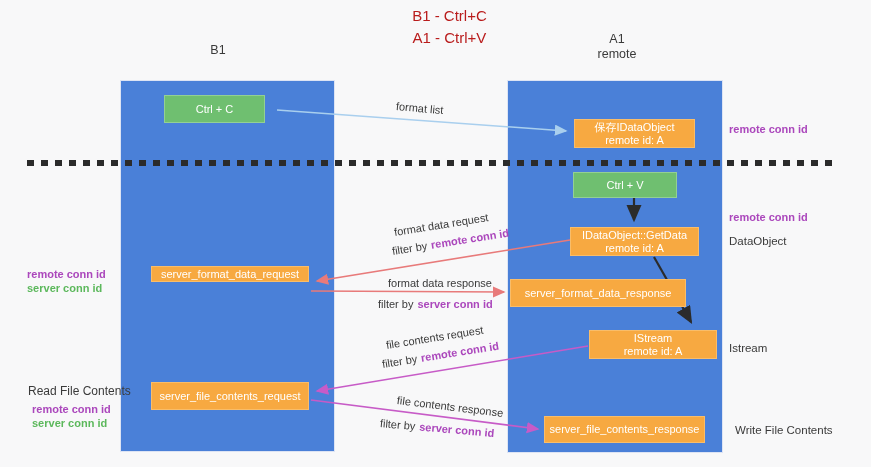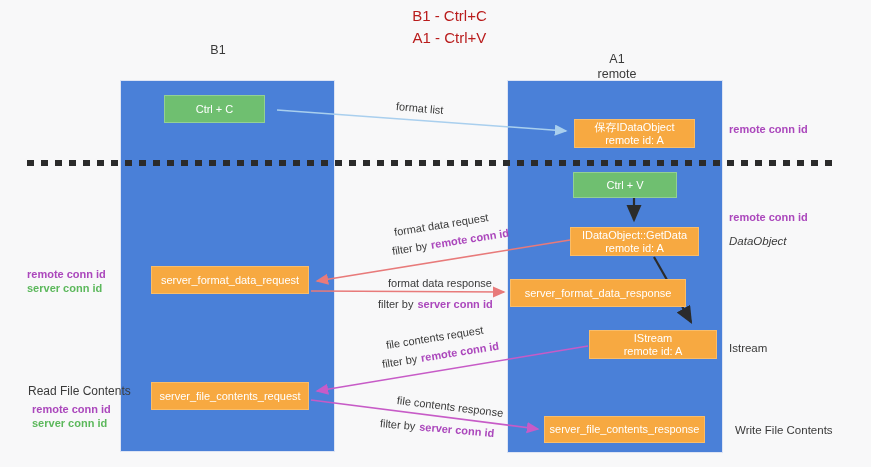--- a/index.html
+++ b/index.html
@@ -5,21 +5,21 @@
   html,body{margin:0;padding:0;}
   body{font-family:"Liberation Sans",sans-serif;background:#f8f8f9;}
   .canvas{position:relative;width:871px;height:467px;background:#f8f8f9;overflow:hidden;}
 
   .title{position:absolute;left:377px;top:5px;width:145px;text-align:center;
          font-size:15px;line-height:22px;color:#b91c1c;}
 
   .col-header{position:absolute;width:120px;text-align:center;font-size:12.5px;
               line-height:15px;color:#3a3a3a;z-index:4;}
   .col-header.left{left:158px;top:43px;}
-  .col-header.right{left:557px;top:52px;text-align:center;}
+  .col-header.right{left:557px;top:32px;text-align:center;}
 
   .column{position:absolute;top:80px;background:#4a80d8;border:1px solid #dde4f4;z-index:1;}
   .column.left{left:120px;width:213px;height:370px;}
   .column.right{left:507px;width:214px;height:371px;}
 
   svg.overlay{position:absolute;left:0;top:0;z-index:2;}
 
   .box{position:absolute;z-index:3;display:flex;flex-direction:column;align-items:center;
        justify-content:center;color:#fff;font-size:11px;line-height:13px;text-align:center;
        box-sizing:border-box;}
@@ -99,21 +99,21 @@
 
   <div class="box green" style="left:573px;top:172px;width:104px;height:26px;">
     <span>Ctrl + V</span>
   </div>
 
   <div class="box orange" style="left:570px;top:227px;width:129px;height:29px;justify-content:center;">
     <span>IDataObject::GetData</span>
     <span>remote id: A</span>
   </div>
 
-  <div class="box orange" style="left:151px;top:266px;width:158px;height:28px;">
+  <div class="box orange" style="left:151px;top:266px;width:158px;height:16px;">
     <span>server_format_data_request</span>
   </div>
 
   <div class="box orange" style="left:510px;top:279px;width:176px;height:28px;">
     <span>server_format_data_response</span>
   </div>
 
   <div class="box orange" style="left:589px;top:330px;width:128px;height:29px;">
     <span>IStream</span>
     <span>remote id: A</span>
@@ -144,21 +144,21 @@
     <span class="lbl-prefix">filter by</span><span class="purple">remote conn id</span>
   </div>
 
   <div class="lbl rot-pos7" style="left:397px;top:394px;">file contents response</div>
   <div class="lbl rot-pos5" style="left:380px;top:417px;">
     <span class="lbl-prefix">filter by</span><span class="purple">server conn id</span>
   </div>
 
   <div class="lbl purple" style="left:729px;top:123px;">remote conn id</div>
   <div class="lbl purple" style="left:729px;top:211px;">remote conn id</div>
-  <div class="lbl" style="left:729px;top:235px;font-size:11.5px;font-style:italic;">DataObject</div>
+  <div class="lbl" style="left:729px;top:235px;font-size:11.5px;">DataObject</div>
   <div class="lbl" style="left:729px;top:342px;font-size:11.5px;">Istream</div>
   <div class="lbl" style="left:735px;top:424px;font-size:11.5px;">Write File Contents</div>
 
   <div class="lbl purple" style="left:27px;top:268px;">remote conn id</div>
   <div class="lbl green-text" style="left:27px;top:282px;">server conn id</div>
   <div class="lbl" style="left:28px;top:384px;font-size:12px;">Read File Contents</div>
   <div class="lbl purple" style="left:32px;top:403px;">remote conn id</div>
   <div class="lbl green-text" style="left:32px;top:417px;">server conn id</div>
 
 </div>

